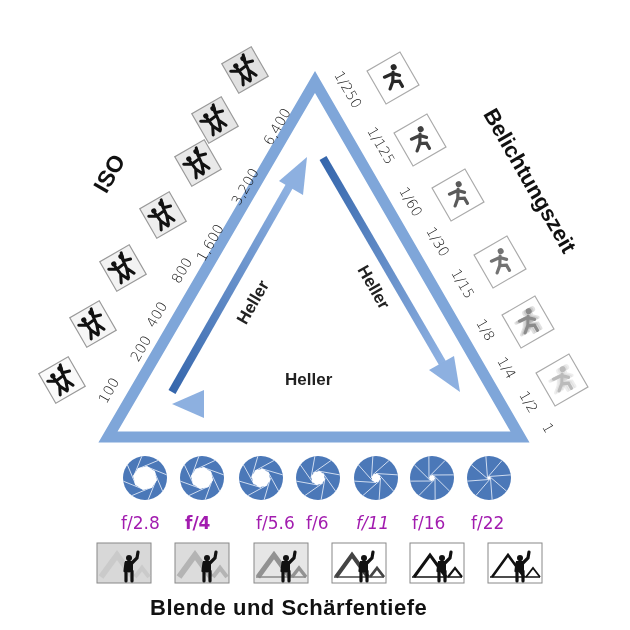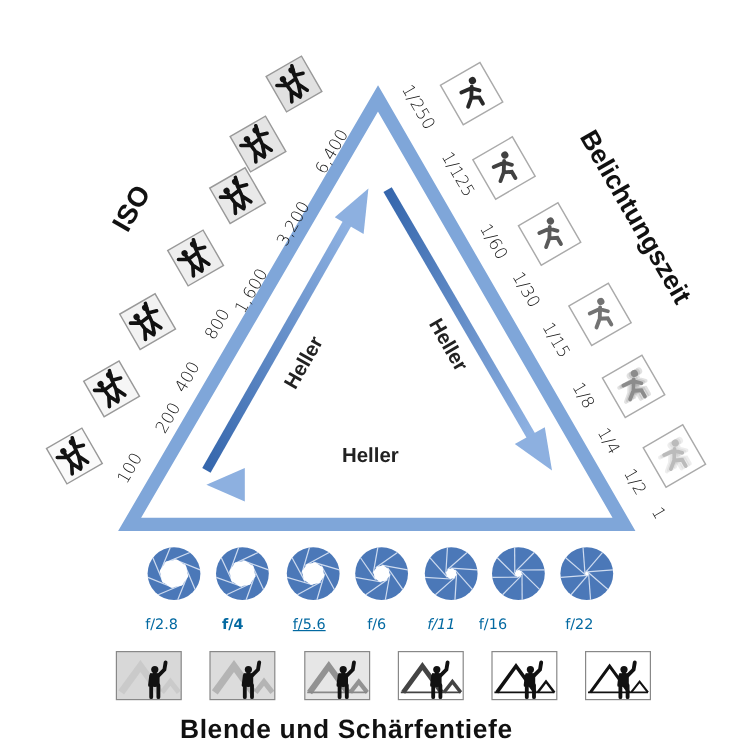--- a/index.html
+++ b/index.html
@@ -1,21 +1,21 @@
 <!DOCTYPE html>
 <html><head>
 <meta charset="utf-8">
 <style>
   html,body{margin:0;padding:0;background:#ffffff;}
   #stage{position:relative;width:630px;height:630px;overflow:hidden;background:#fff;font-family:"DejaVu Sans",sans-serif;}
   svg{position:absolute;left:0;top:0;}
   .lbl{position:absolute;white-space:nowrap;color:#111;}
   .title{font-family:"Liberation Sans",sans-serif;font-weight:bold;color:#111;}
   .num{font-family:"DejaVu Sans",sans-serif;font-weight:300;font-size:14px;color:#111;}
-  .fnum{font-family:"DejaVu Sans",sans-serif;font-size:12px;color:#0369a1;}
+  .fnum{font-family:"DejaVu Sans",sans-serif;font-size:17px;color:#a21caf;}
   .heller{font-family:"Liberation Sans",sans-serif;font-weight:bold;font-size:17px;color:#222;}
 </style>
 </head>
 <body>
 
 <div id="stage">
 
   <svg width="630" height="630" viewBox="0 0 630 630">
     <defs>
       <linearGradient id="gLeft" x1="0" y1="1" x2="1" y2="0">
@@ -335,18 +335,18 @@
   <div class="lbl num" style="left:410px;top:184px;transform:rotate(60deg);transform-origin:left top;">1/60</div>
   <div class="lbl num" style="left:437px;top:224px;transform:rotate(60deg);transform-origin:left top;">1/30</div>
   <div class="lbl num" style="left:462px;top:266px;transform:rotate(60deg);transform-origin:left top;">1/15</div>
   <div class="lbl num" style="left:487px;top:316px;transform:rotate(60deg);transform-origin:left top;">1/8</div>
   <div class="lbl num" style="left:508px;top:354px;transform:rotate(60deg);transform-origin:left top;">1/4</div>
   <div class="lbl num" style="left:530px;top:388px;transform:rotate(60deg);transform-origin:left top;">1/2</div>
   <div class="lbl num" style="left:553px;top:420px;transform:rotate(60deg);transform-origin:left top;">1</div>
 
   <div class="lbl fnum" style="left:121px;top:513px;">f/2.8</div>
   <div class="lbl fnum" style="left:185px;top:513px;font-weight:bold;">f/4</div>
-  <div class="lbl fnum" style="left:244px;top:513px;text-decoration:underline;">f/5.6</div>
+  <div class="lbl fnum" style="left:256px;top:513px;">f/5.6</div>
   <div class="lbl fnum" style="left:306px;top:513px;">f/6</div>
   <div class="lbl fnum" style="left:356px;top:513px;font-style:italic;">f/11</div>
-  <div class="lbl fnum" style="left:399px;top:513px;">f/16</div>
+  <div class="lbl fnum" style="left:412px;top:513px;">f/16</div>
   <div class="lbl fnum" style="left:471px;top:513px;">f/22</div>
 </div>
 
 </body></html>

